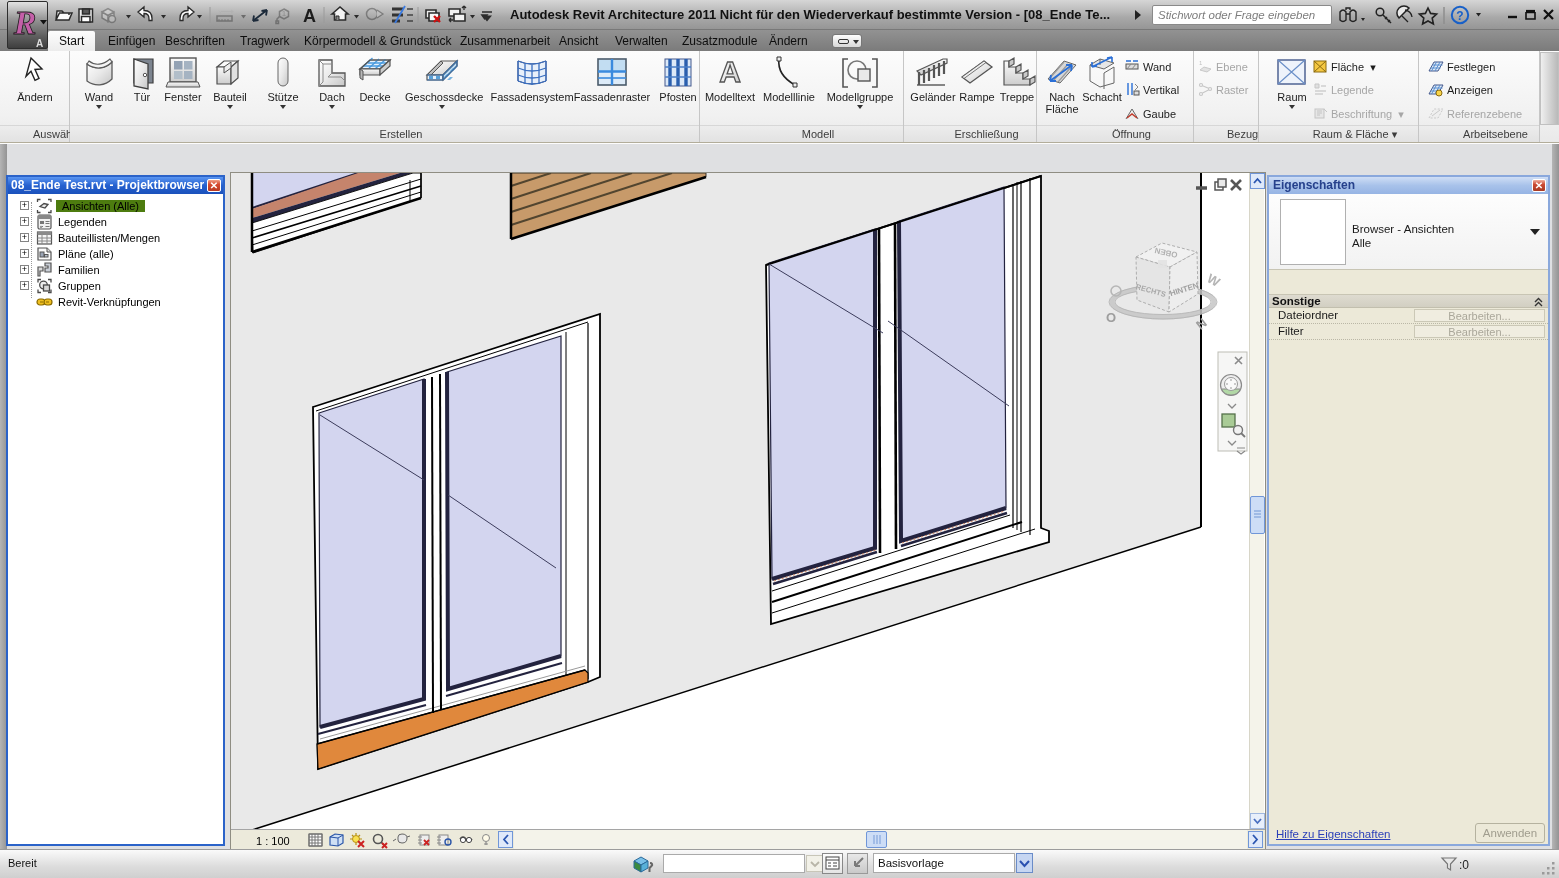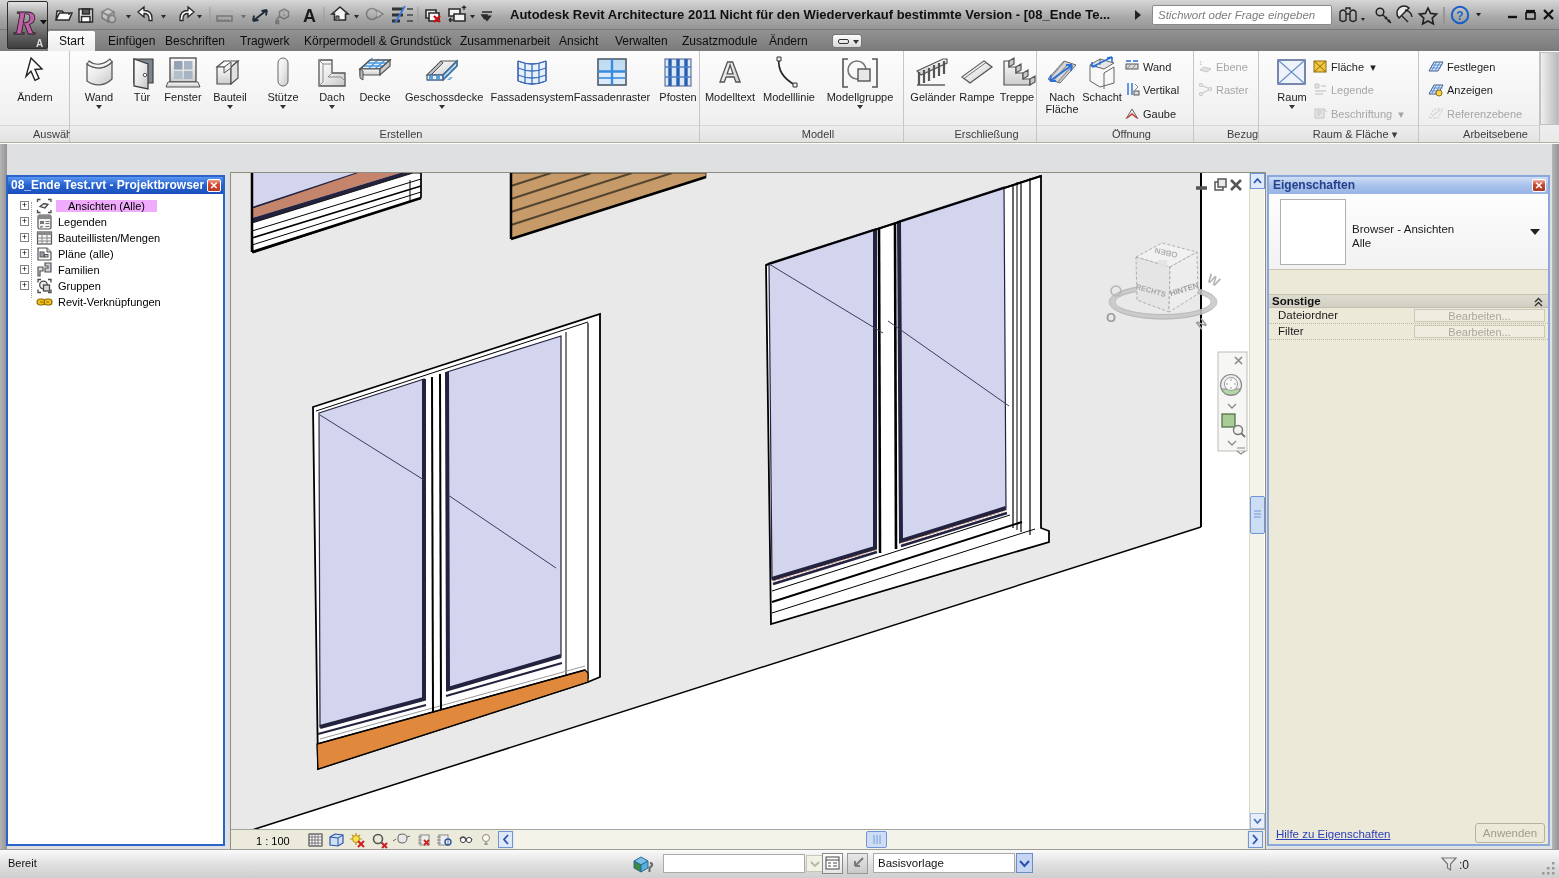--- a/index.html
+++ b/index.html
@@ -458,21 +458,21 @@
       <div class="abs" style="left:0;top:17px;width:215px;height:650px;background:#fff;overflow:hidden;">
         <div class="abs" style="left:23px;top:8px;width:1px;height:96px;border-left:1px dotted #9a9a9a;"></div>
         <div class="trow" style="top:4px">
             <div class="texp">+</div>
           <svg class="ticon" width="17" height="16" viewBox="0 0 17 16">
               <g fill="none" stroke="#4a4a4a" stroke-width="1.3">
                 <path d="M1.5 4 v-2.5 h3 M12 1.5 h3 v2.5 M15 12 v2.5 h-3 M4.5 14.5 h-3 V12"></path>
                 <path d="M4 8.5 l4-3 4 1 -3 3.5 z" fill="#e8e8e8"></path>
               </g>
             </svg>
-          <div class="txt" style="background:#f0abfc;padding:0 12px;margin-left:-2px;">Ansichten (Alle)</div>
+          <div class="txt" style="background:#4d7c0f;padding:0 6px;margin-left:-2px;">Ansichten (Alle)</div>
           </div>
         <div class="trow" style="top:20px">
             <div class="texp">+</div>
           <svg class="ticon" width="17" height="16" viewBox="0 0 17 16">
               <rect x="2" y="1" width="13" height="14" rx="1.5" fill="#f2f2f2" stroke="#555" stroke-width="1.2"></rect>
               <rect x="2" y="1" width="13" height="4" fill="#888"></rect>
               <rect x="4" y="7" width="4" height="3" fill="#777"></rect>
               <path d="M9.5 7.5 h4 M9.5 9.5 h4 M4 12.5 h3 M9.5 12.5 h4" stroke="#777"></path>
               <circle cx="5" cy="13" r="1.2" fill="#999"></circle>
             </svg>

